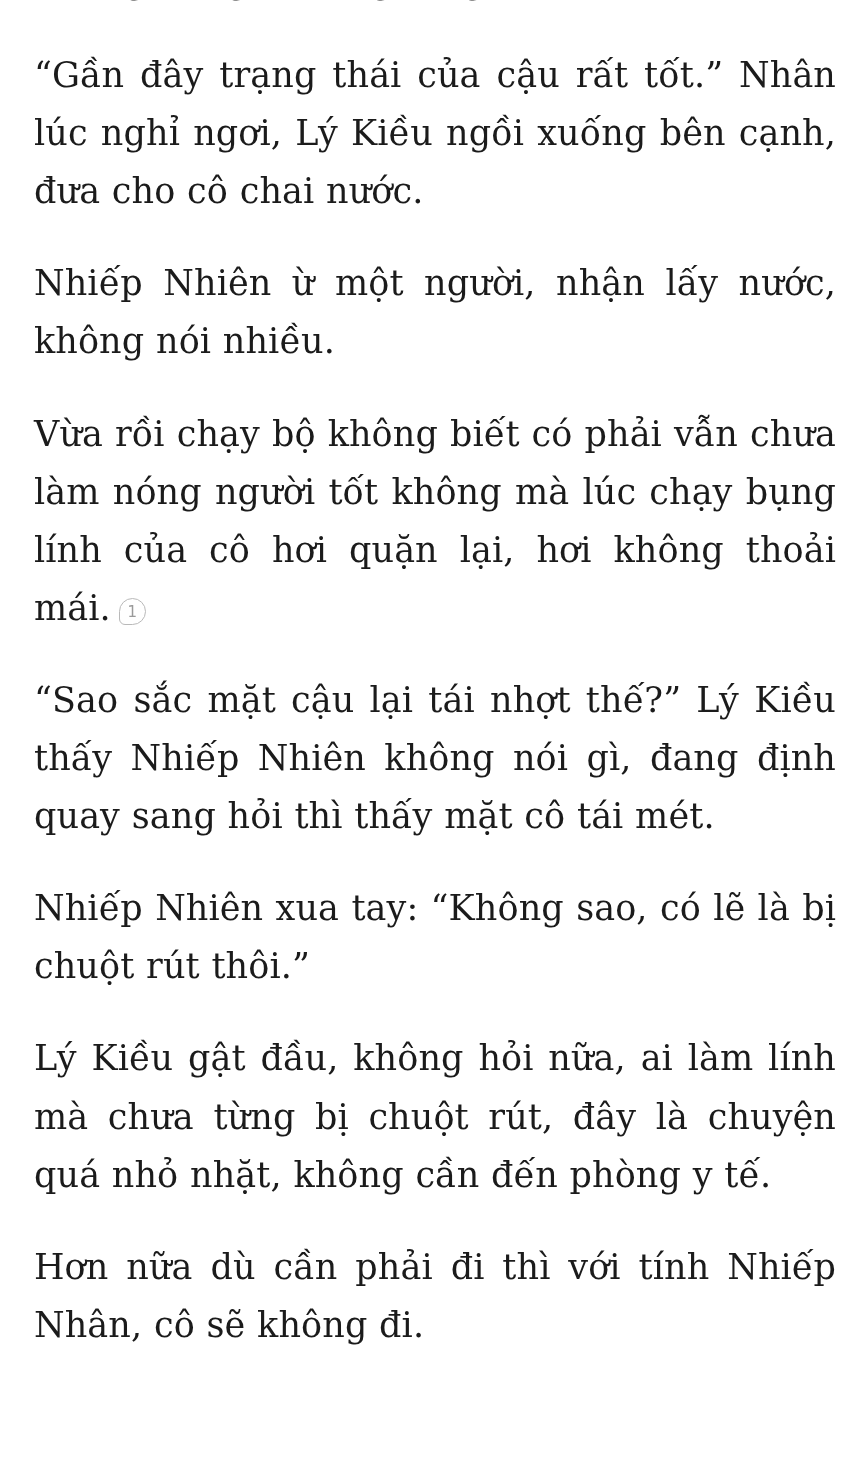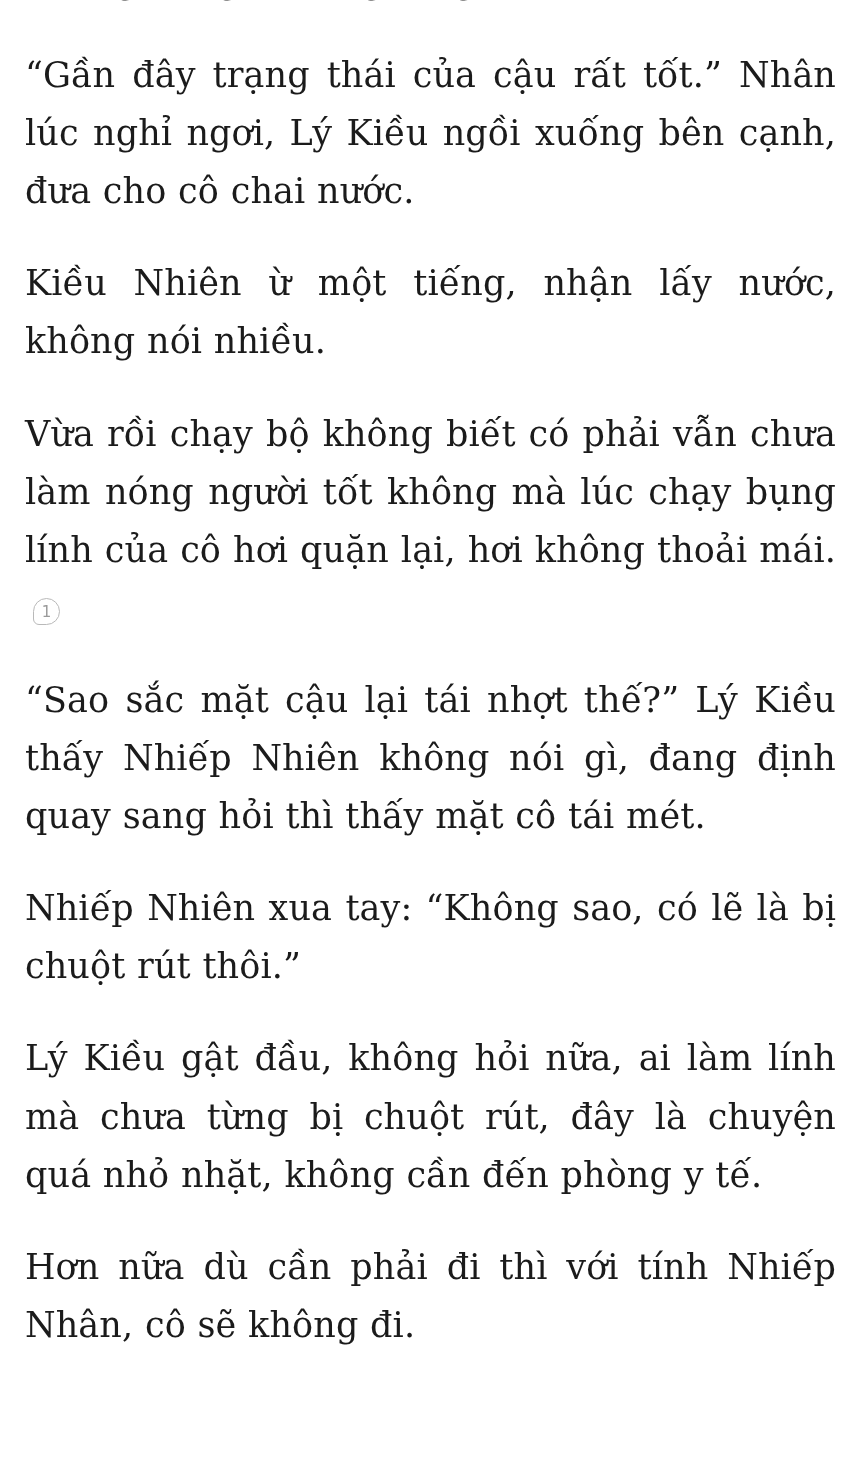--- a/index.html
+++ b/index.html
@@ -19,21 +19,21 @@
     padding: 0 18px;
     background: #ffffff;
   }
   .para {
     font-family: "DejaVu Serif", serif;
     font-size: 35px;
     line-height: 1.66;
     text-align: justify;
     text-justify: inter-word;
     color: #1b1b1b;
-    margin: 0 0 34px 7px;
+    margin: 0 0 34px 16px;
     letter-spacing: 0.1px;
     word-spacing: 0.5px;
   }
   
   .para.clipped {
     margin-top: -48px;
     margin-bottom: 36px;
   }
   .para:last-child {
     margin-bottom: 0;
@@ -71,21 +71,21 @@
     border-radius: 3px;
     background: rgba(0,0,0,0.0);
   }
 </style>
 </head>
 <body>
 
 <div class="reader" id="reader">
     <p class="para clipped"><span>nhưng đúng là đang tăng lên thật.</span></p>
     <p class="para"><span>“Gần đây trạng thái của cậu rất tốt.” Nhân lúc nghỉ ngơi, Lý Kiều ngồi xuống bên cạnh, đưa cho cô chai nước.</span></p>
-    <p class="para"><span>Kiều Nhiên ừ một tiếng, nhận lấy nước, không nói nhiều.</span></p>
+    <p class="para"><span>Nhiếp Nhiên ừ một người, nhận lấy nước, không nói nhiều.</span></p>
     <p class="para"><span>Vừa rồi chạy bộ không biết có phải vẫn chưa làm nóng người tốt không mà lúc chạy bụng lính của cô hơi quặn lại, hơi không thoải mái.</span><span class="note-marker">1</span></p>
     <p class="para"><span>“Sao sắc mặt cậu lại tái nhợt thế?” Lý Kiều thấy Nhiếp Nhiên không nói gì, đang định quay sang hỏi thì thấy mặt cô tái mét.</span></p>
     <p class="para"><span>Nhiếp Nhiên xua tay: “Không sao, có lẽ là bị chuột rút thôi.”</span></p>
     <p class="para"><span>Lý Kiều gật đầu, không hỏi nữa, ai làm lính mà chưa từng bị chuột rút, đây là chuyện quá nhỏ nhặt, không cần đến phòng y tế.</span></p>
     <p class="para"><span>Hơn nữa dù cần phải đi thì với tính Nhiếp Nhân, cô sẽ không đi.</span></p>
   </div>
 
 <div class="scroll-track">
   <div class="scroll-thumb"></div>
 </div>

